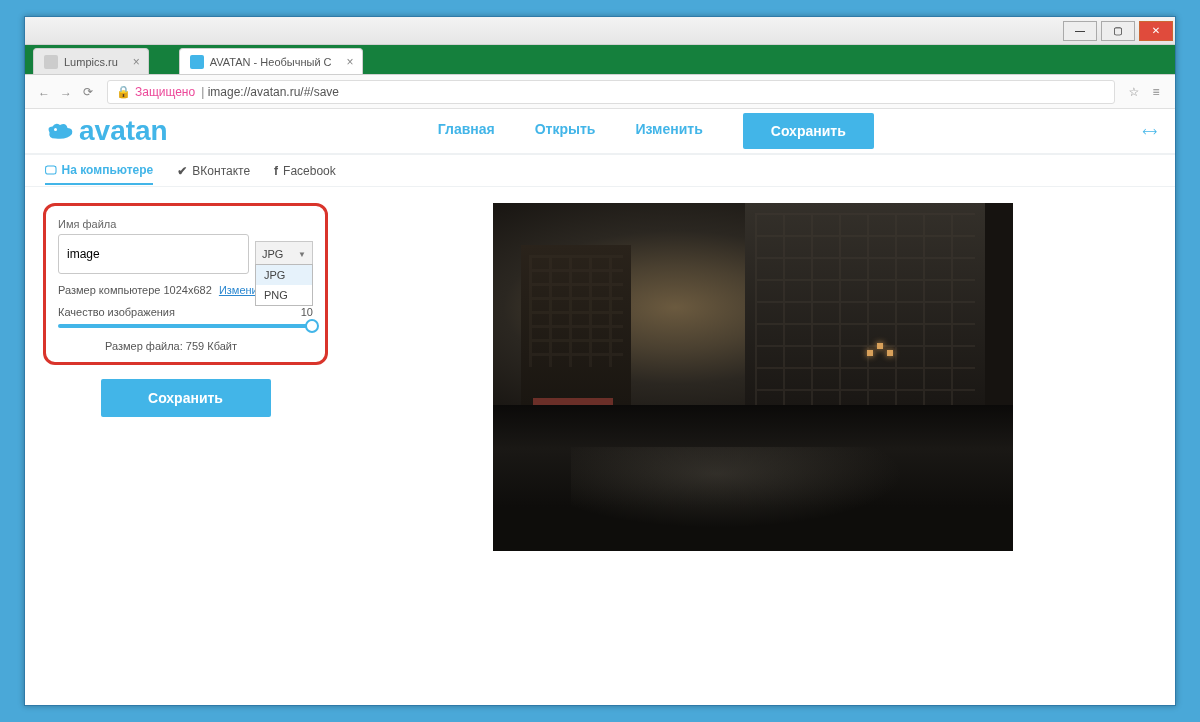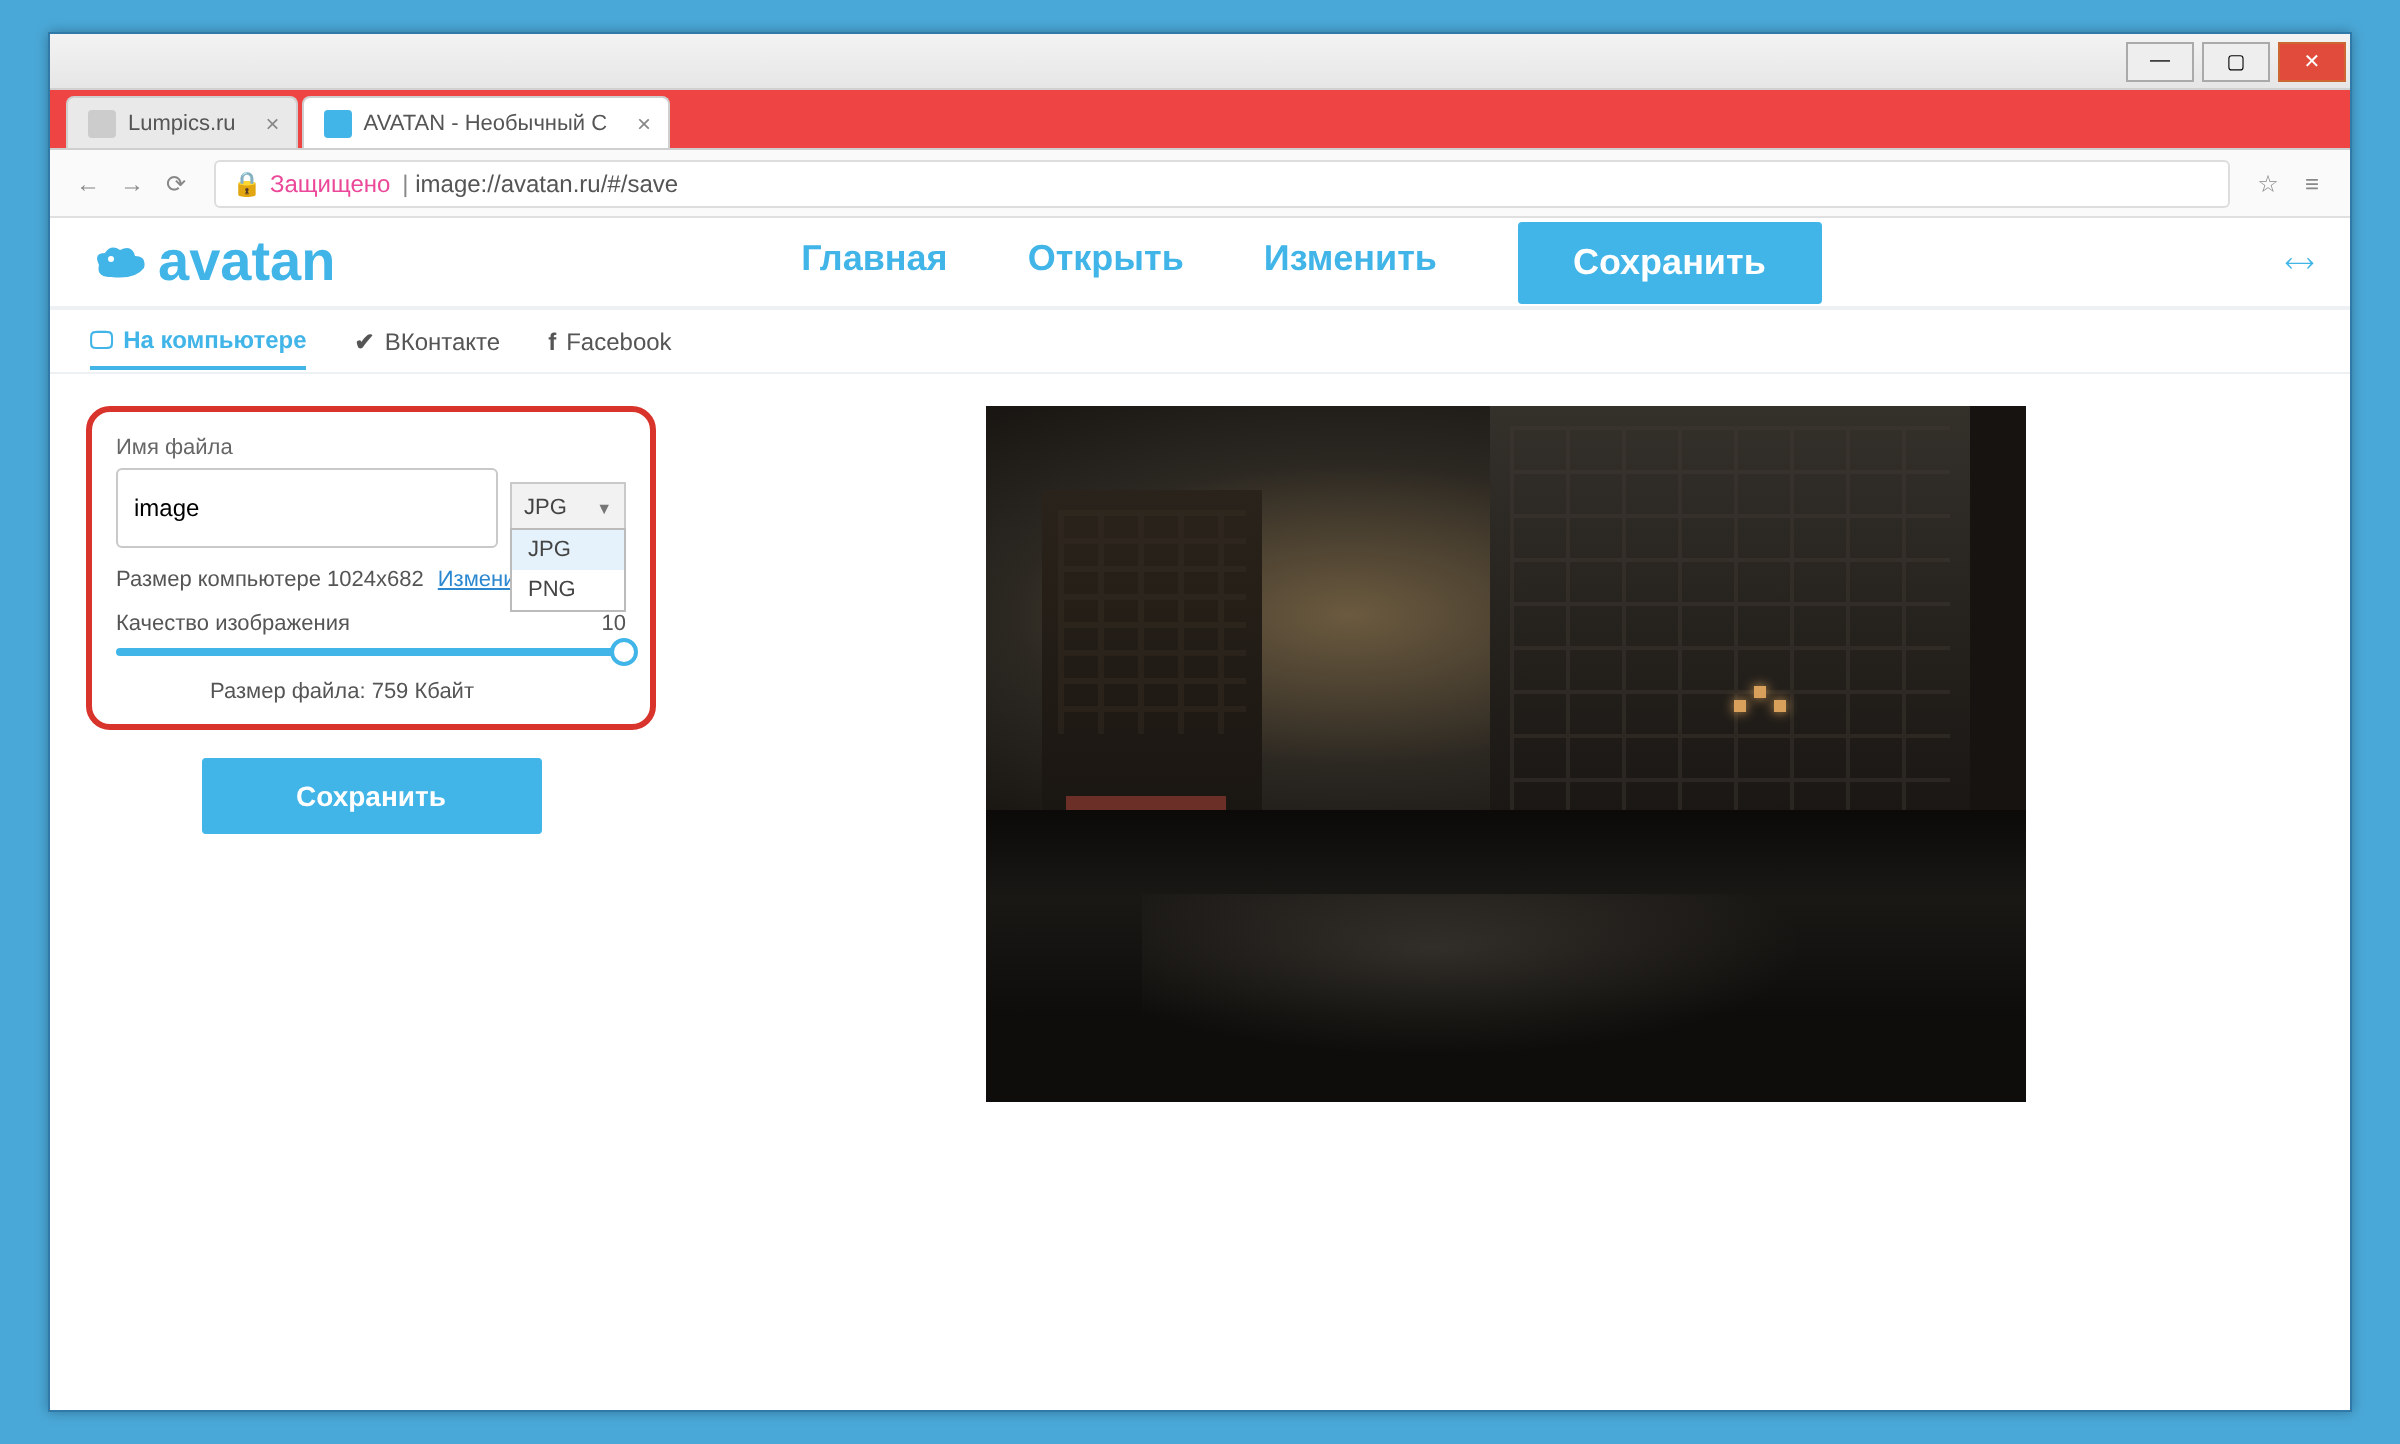--- a/index.html
+++ b/index.html
@@ -6,21 +6,21 @@
 body { background: #4aa8d8; width: 1200px; height: 722px; overflow: hidden; display: flex; align-items: center; justify-content: center; }
 
 .window { width: 1152px; height: 690px; background: #fff; border: 1px solid #2f7aa8; box-shadow: 0 0 6px rgba(0,0,0,.3); display: flex; flex-direction: column; }
 
 
 .titlebar { height: 28px; background: linear-gradient(#f3f3f3,#e6e6e6); display: flex; align-items: center; justify-content: flex-end; border-bottom: 1px solid #d0d0d0; }
 .titlebar .win-btn { width: 34px; height: 20px; margin: 0 2px; font-size: 10px; display: flex; align-items: center; justify-content: center; border: 1px solid #aaa; background: #eee; cursor: default; }
 .titlebar .win-close { background:#e04b3c; color:#fff; border-color:#c63; }
 
 
-.tabstrip { height: 30px; background: #ef4444; display: flex; align-items: flex-end; padding-left: 8px; border-bottom: 1px solid #cfcfcf; }
+.tabstrip { height: 30px; background: #15803d; display: flex; align-items: flex-end; padding-left: 8px; border-bottom: 1px solid #cfcfcf; gap: 28px; }
 .tab { height: 26px; padding: 0 30px 0 10px; margin-right: 2px; background: #fff; border: 1px solid #cfcfcf; border-bottom: none; border-radius: 4px 4px 0 0; font-size: 11px; color:#555; display: flex; align-items: center; position: relative; }
 .tab.inactive { background: #e9e9e9; }
 .tab .favicon { width: 14px; height: 14px; margin-right: 6px; border-radius: 2px; }
 .tab .close-x { position: absolute; right: 8px; font-size: 12px; color:#888; }
 .tab:first-child .favicon { background:#ccc; }
 .tab:nth-child(2) .favicon { background:#42b5e8; }
 
 
 .addrbar { height: 34px; background: #fafafa; border-bottom: 1px solid #e0e0e0; display: flex; align-items: center; padding: 0 8px; font-size: 12px; color:#777; }
 .nav-btn { width: 22px; height: 22px; display:flex; align-items:center; justify-content:center; color:#888; }
@@ -30,21 +30,21 @@
 .url-text { color:#555; }
 .star-fav { width:22px; color:#888; text-align:center; }
 .menu-btn { width:22px; color:#888; text-align:center; }
 
 
 .page { flex:1; background:#fff; display:flex; flex-direction:column; overflow:hidden; }
 .site-header { height:46px; display:flex; align-items:center; padding:0 20px; border-bottom:2px solid #eef1f3; }
 .logo { font-family: 'Comic Sans MS', cursive, sans-serif; font-weight: bold; font-size:28px; color:#42b5e8; display:flex; align-items:center; }
 .logo-mark { width:30px; height:22px; margin-right:4px; }
 .nav-center { flex:1; display:flex; justify-content:center; gap:40px; }
-.nav-link { font-size:18px; color:#42b5e8; font-weight:bold; cursor:pointer; padding:8px 0; }
+.nav-link { font-size:14px; color:#42b5e8; font-weight:bold; cursor:pointer; padding:8px 0; }
 .nav-link.active { background:#42b5e8; color:#fff; padding:10px 28px; border-radius:2px; }
 .expand-icn { color:#42b5e8; font-size:14px; transform:rotate(45deg); }
 
 .subnav { height:32px; border-bottom:1px solid #eef1f3; display:flex; align-items:center; padding:0 20px; gap:24px; font-size:12px; }
 .subnav-item { color:#555; display:flex; align-items:center; gap:5px; cursor:pointer; }
 .subnav-item.sel { color:#42b5e8; font-weight:bold; border-bottom:2px solid #42b5e8; padding-bottom:6px; margin-bottom:-7px; }
 .sub-icn { font-weight:bold; }
 
 .content { flex:1; display:flex; padding:16px 18px; gap:20px; }
 

